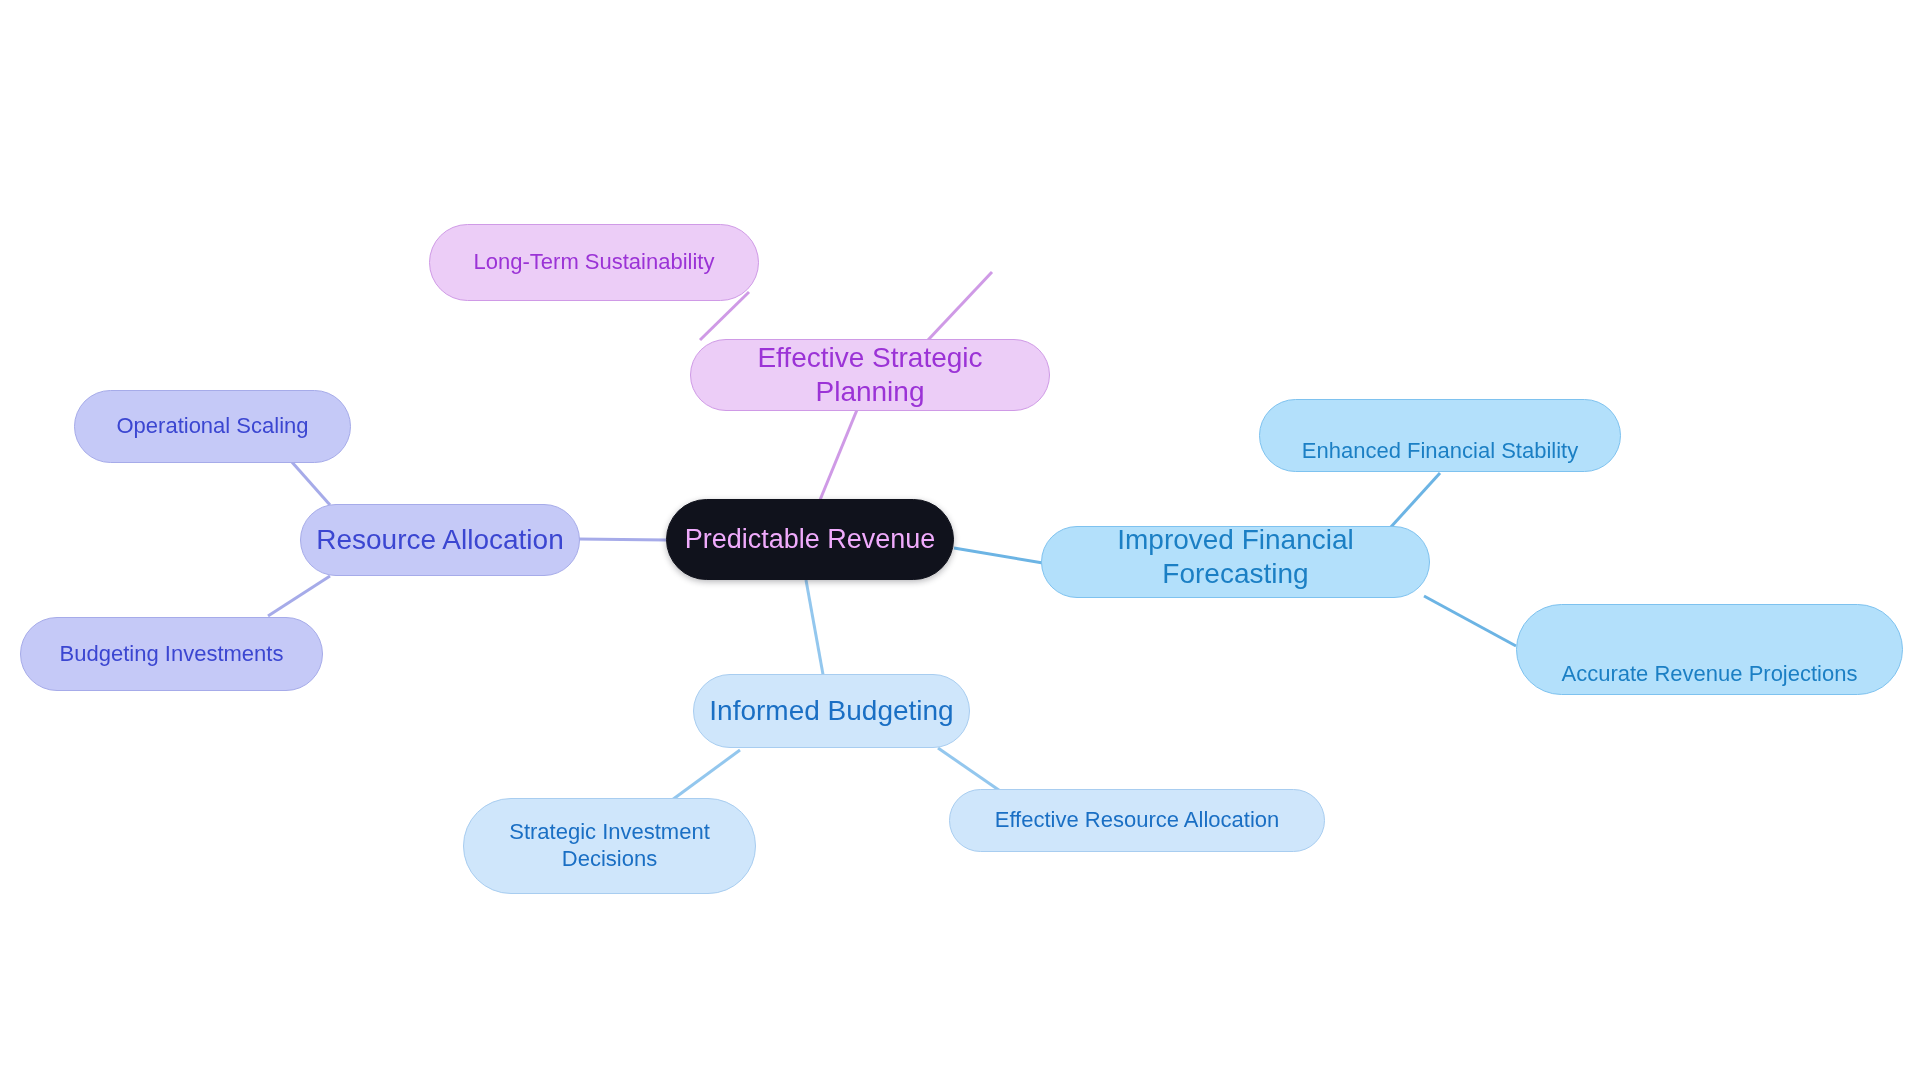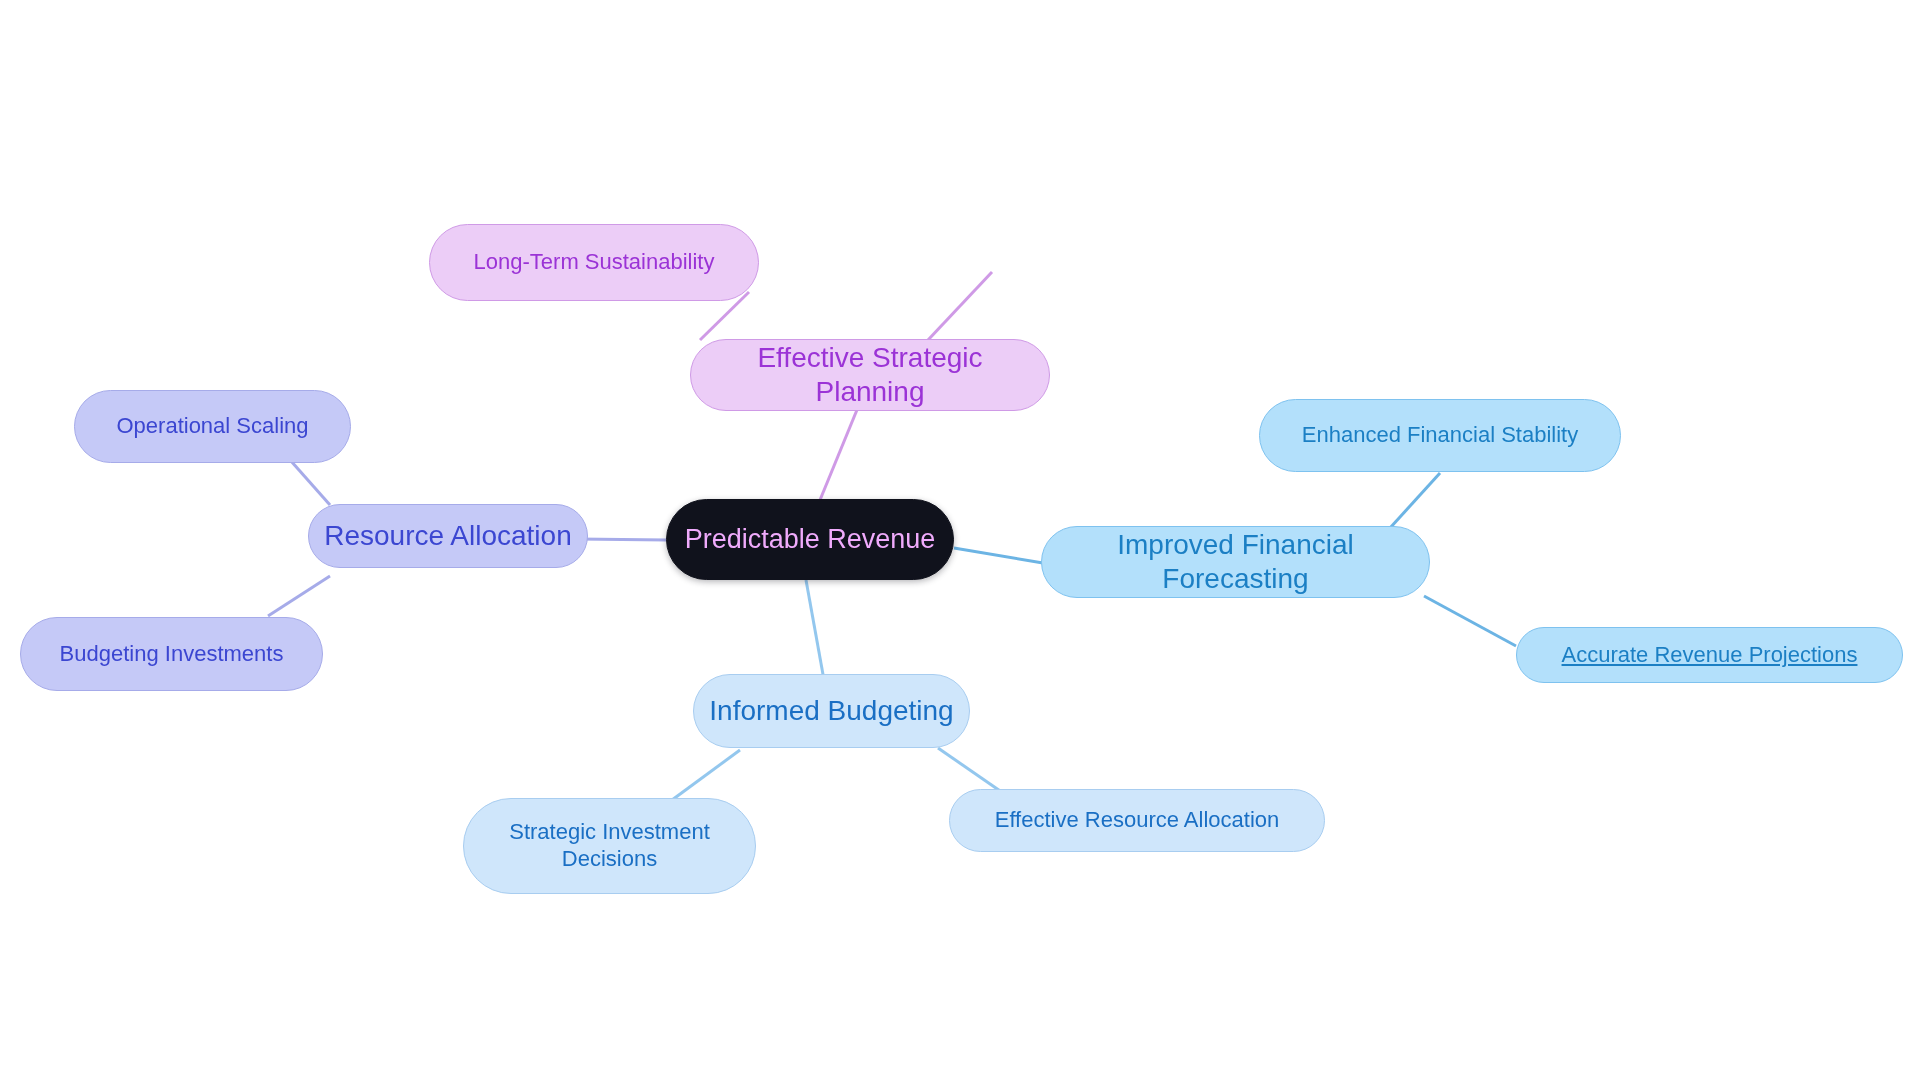--- a/index.html
+++ b/index.html
@@ -56,20 +56,21 @@
   }
   .node-periwinkle {
     background: #c5c9f7;
     border-color: #a6abe9;
     color: #3b46d1;
   }
   .node-sky {
     background: #b3e0fb;
     border-color: #7ec2ef;
     color: #1b7fc4;
+    align-items: flex-end;
   }
   .node-pale {
     background: #cfe6fb;
     border-color: #a8cdf0;
     color: #1a6fc4;
   }
   .lvl1 { font-size: 28px; }
   .lvl2 { font-size: 22px; }
 </style>
 </head>
@@ -108,37 +109,37 @@
     <span>Predictable Revenue</span>
   </div>
 
   <div class="node node-purple lvl1" style="left:690px; top:339px; width:360px; height:72px;">
     <span>Effective Strategic Planning</span>
   </div>
   <div class="node node-purple lvl2" style="left:429px; top:224px; width:330px; height:77px;">
     <span>Long-Term Sustainability</span>
   </div>
 
-  <div class="node node-periwinkle lvl1" style="left:308px; top:504px; width:280px; height:64px;align-items:center;">
+  <div class="node node-periwinkle lvl1" style="left:300px; top:504px; width:280px; height:72px;align-items:center;">
     <span>Resource Allocation</span>
   </div>
   <div class="node node-periwinkle lvl2" style="left:74px; top:379px; width:277px; height:73px;margin-top:11px;">
     <span>Operational Scaling</span>
   </div>
   <div class="node node-periwinkle lvl2" style="left:20px; top:617px; width:303px; height:74px;">
     <span>Budgeting Investments</span>
   </div>
 
   <div class="node node-sky lvl1" style="left:1041px; top:526px; width:389px; height:72px;">
     <span>Improved Financial Forecasting</span>
   </div>
   <div class="node node-sky lvl2" style="left:1259px; top:399px; width:362px; height:73px;">
     <span>Enhanced Financial Stability</span>
   </div>
-  <div class="node node-sky lvl2" style="left:1516px; top:627px; width:387px; height:56px;text-decoration:underline;">
+  <div class="node node-sky lvl2" style="left:1516px; top:604px; width:387px; height:91px;">
     <span>Accurate Revenue Projections</span>
   </div>
 
   <div class="node node-pale lvl1" style="left:693px; top:674px; width:277px; height:74px;">
     <span>Informed Budgeting</span>
   </div>
   <div class="node node-pale lvl2" style="left:463px; top:798px; width:293px; height:96px;">
     <span>Strategic Investment
 Decisions</span>
   </div>

